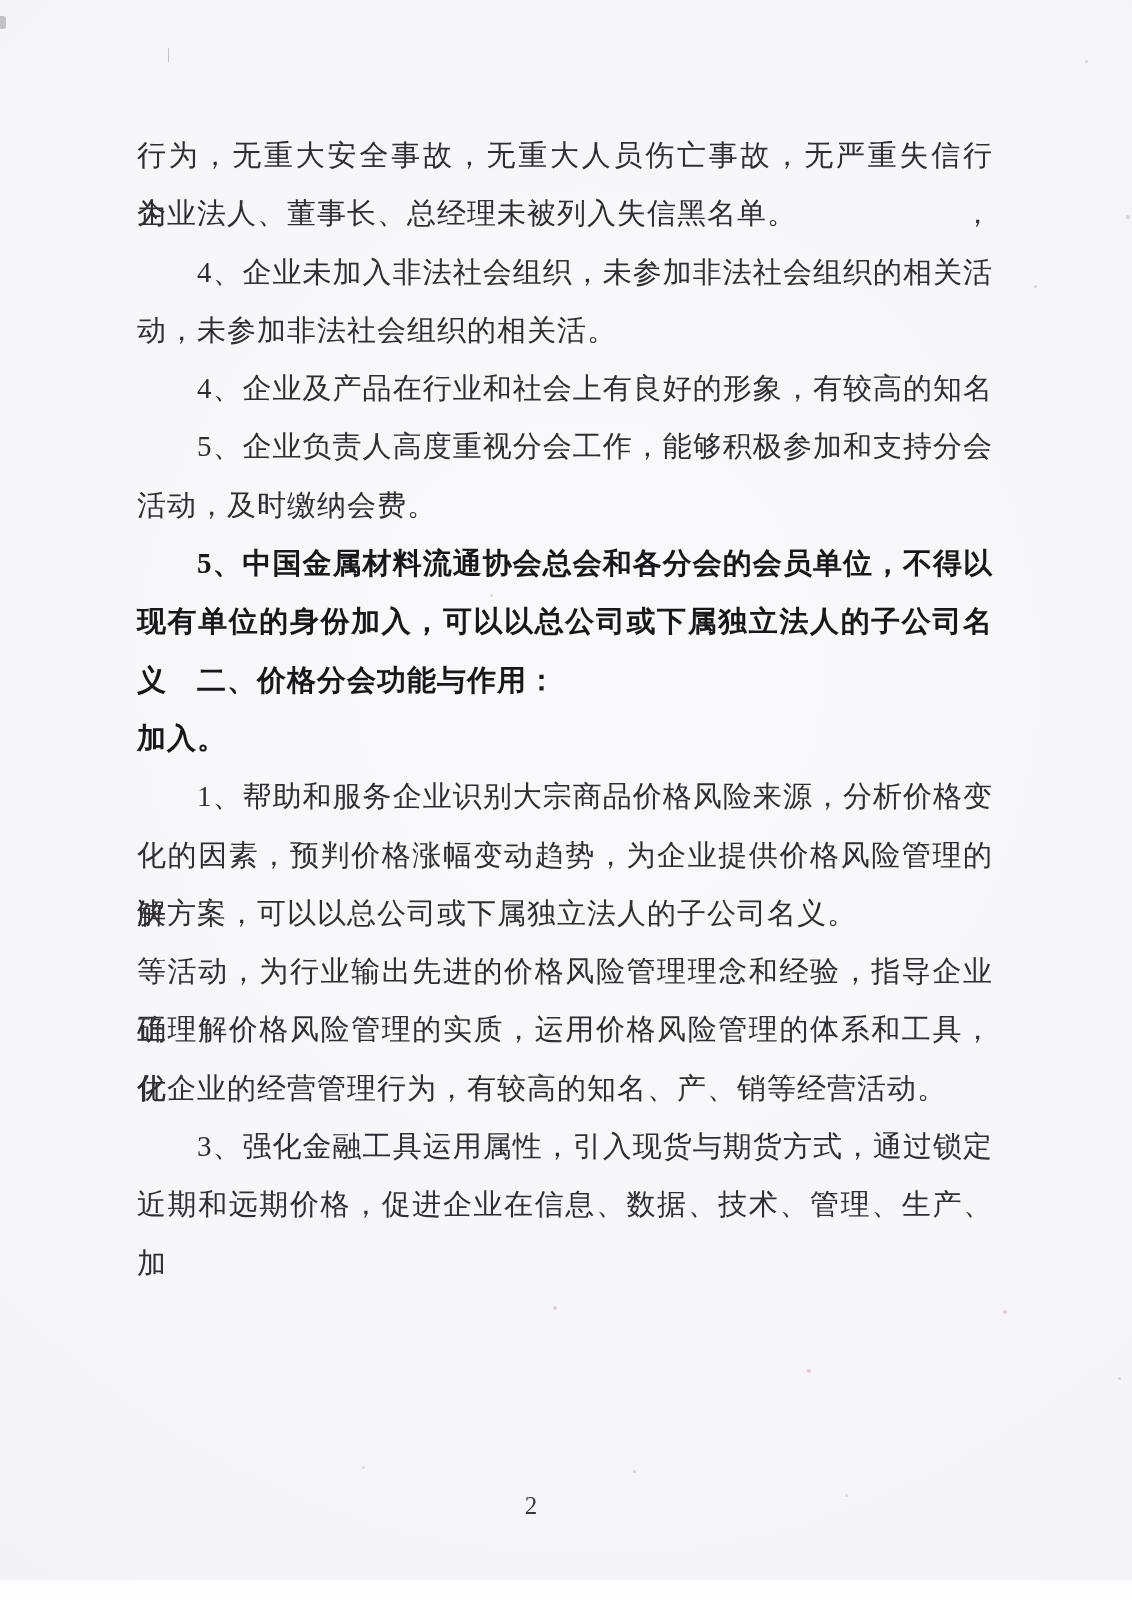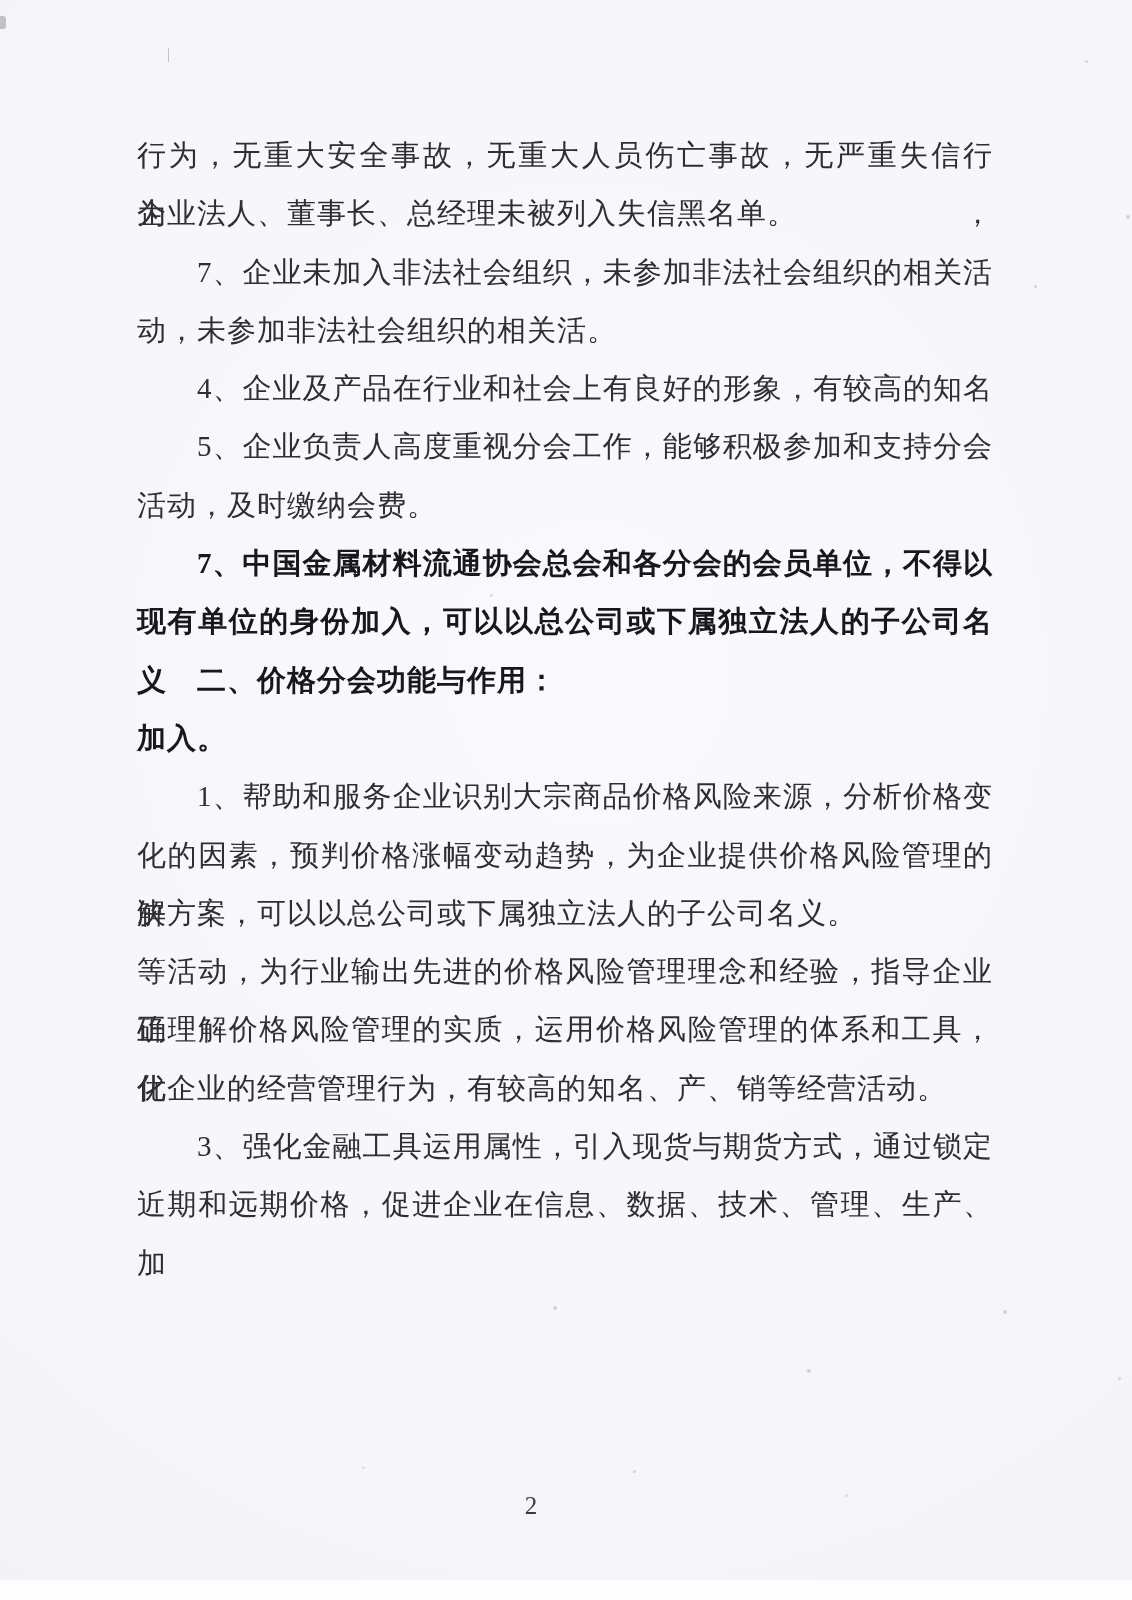--- a/index.html
+++ b/index.html
@@ -98,26 +98,26 @@
 <div class="page">
 
   <div class="vignette"></div>
 
   <div class="edge-mark"></div>
   <div class="hairline"></div>
 
   <div class="text-block" id="text-block">
       <div class="line just">行为，无重大安全事故，无重大人员伤亡事故，无严重失信行为，</div>
       <div class="line">企业法人、董事长、总经理未被列入失信黑名单。</div>
-      <div class="line indent just">7、企业未加入非法社会组织，未参加非法社会组织的相关活</div>
+      <div class="line indent just">4、企业未加入非法社会组织，未参加非法社会组织的相关活</div>
       <div class="line">动，未参加非法社会组织的相关活。</div>
       <div class="line indent just">4、企业及产品在行业和社会上有良好的形象，有较高的知名</div>
       <div class="line indent just">5、企业负责人高度重视分会工作，能够积极参加和支持分会</div>
       <div class="line">活动，及时缴纳会费。</div>
-      <div class="line bold indent just">7、中国金属材料流通协会总会和各分会的会员单位，不得以</div>
+      <div class="line bold indent just">5、中国金属材料流通协会总会和各分会的会员单位，不得以</div>
       <div class="line bold just">现有单位的身份加入，可以以总公司或下属独立法人的子公司名义</div>
       <div class="line bold indent">二、价格分会功能与作用：</div>
       <div class="line bold">加入。</div>
       <div class="line indent just">1、帮助和服务企业识别大宗商品价格风险来源，分析价格变</div>
       <div class="line just">化的因素，预判价格涨幅变动趋势，为企业提供价格风险管理的解</div>
       <div class="line">决方案，可以以总公司或下属独立法人的子公司名义。</div>
       <div class="line just">等活动，为行业输出先进的价格风险管理理念和经验，指导企业正</div>
       <div class="line just">确理解价格风险管理的实质，运用价格风险管理的体系和工具，优</div>
       <div class="line">化企业的经营管理行为，有较高的知名、产、销等经营活动。</div>
       <div class="line indent just">3、强化金融工具运用属性，引入现货与期货方式，通过锁定</div>

